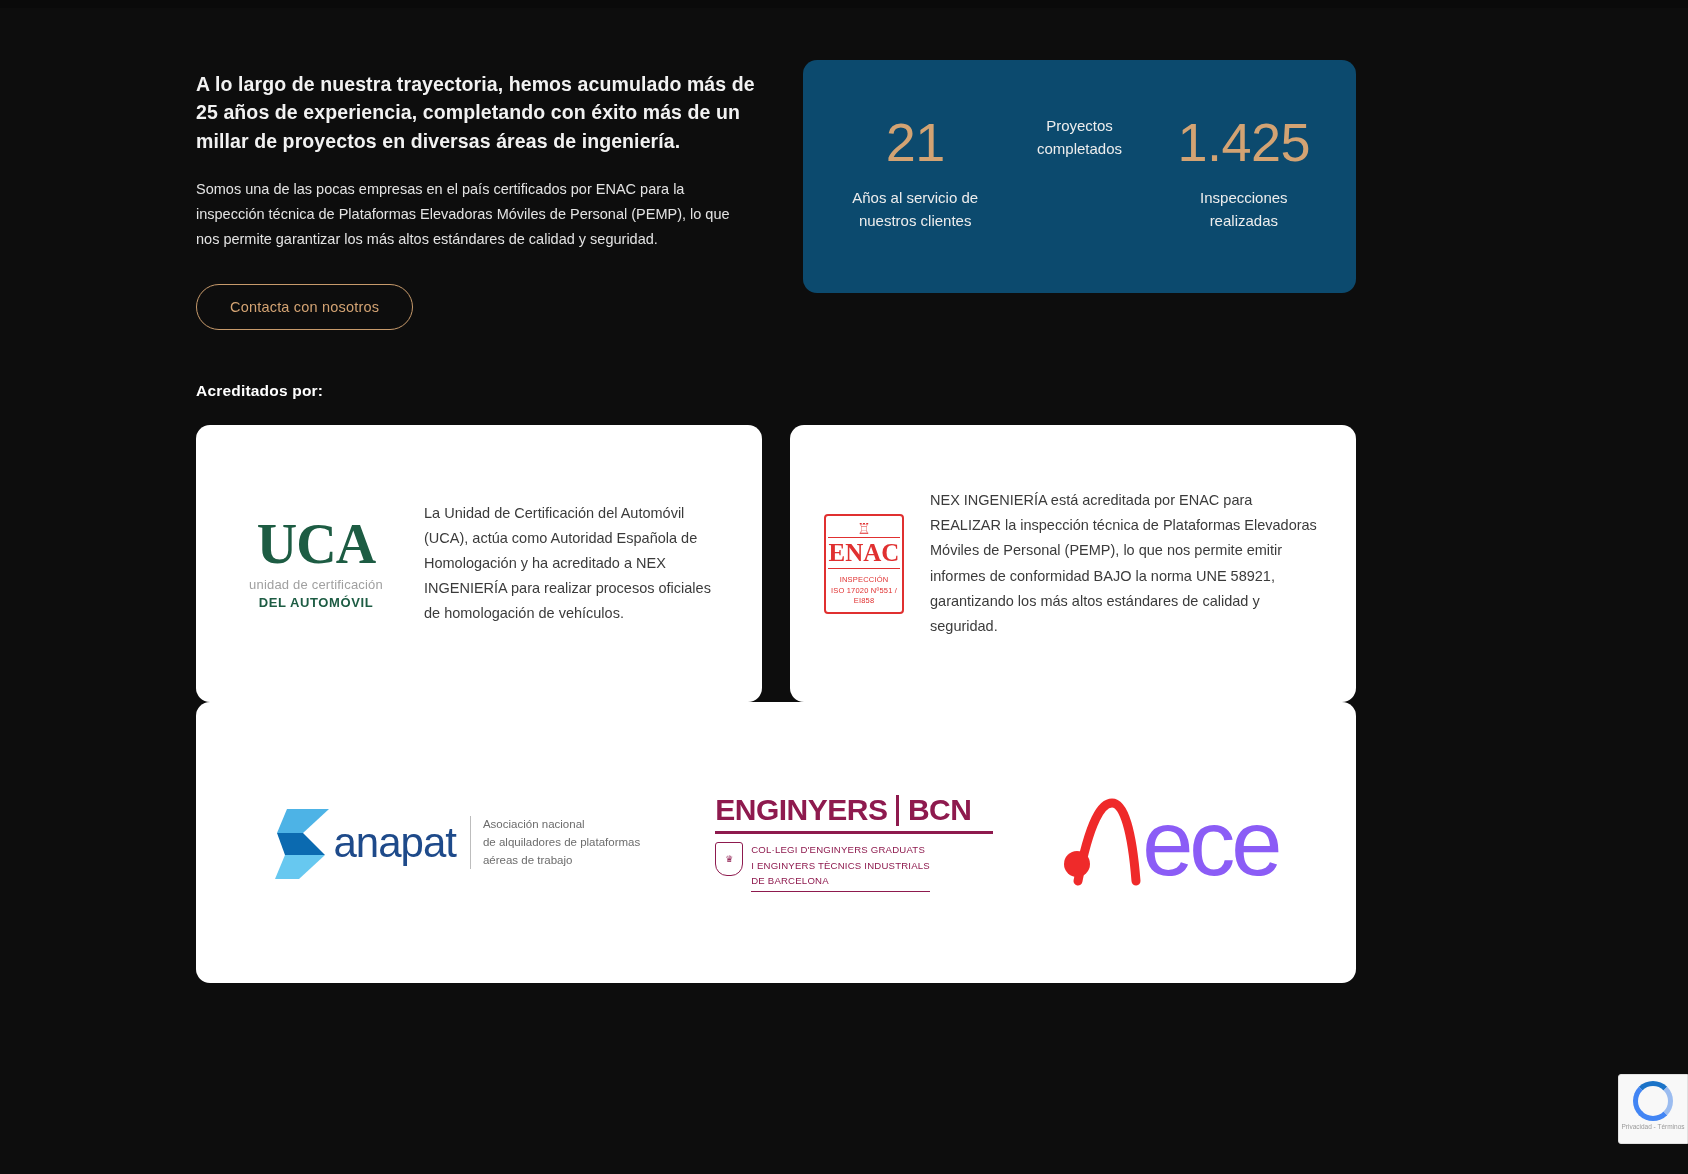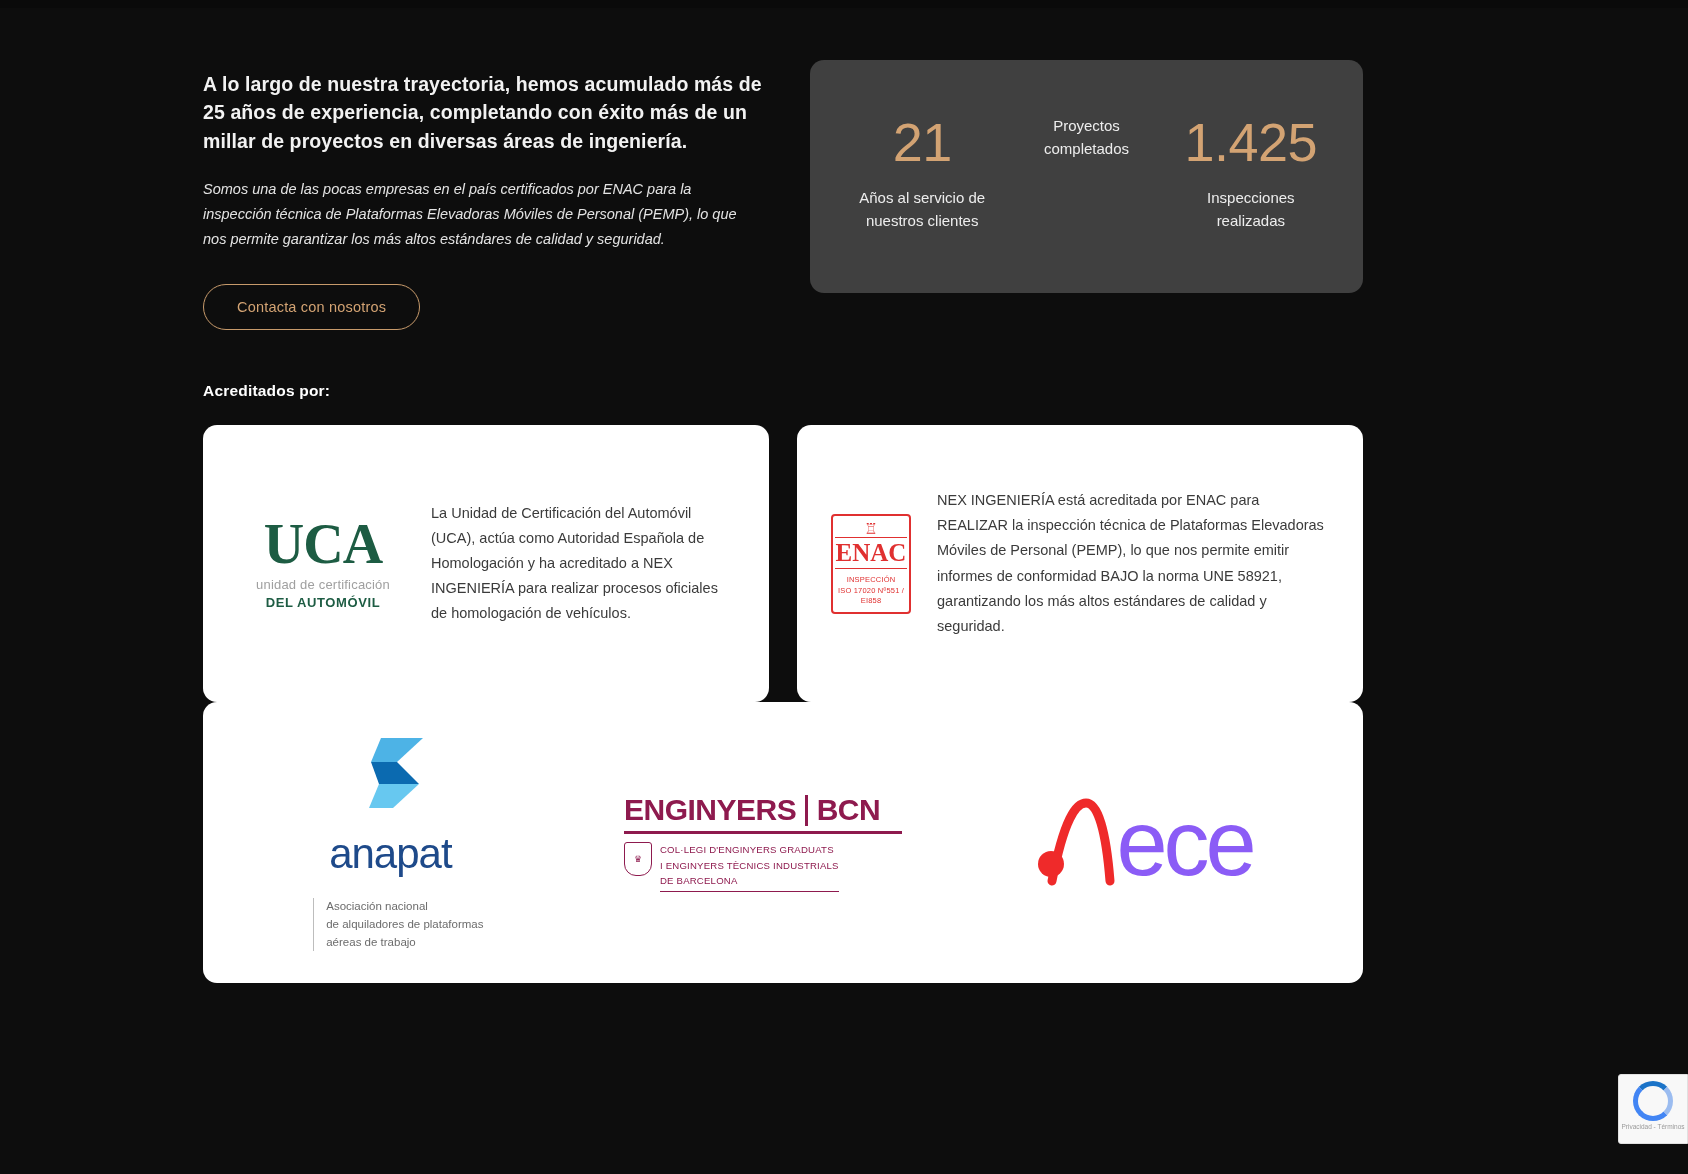--- a/index.html
+++ b/index.html
@@ -14,21 +14,21 @@
     position: relative;
     width: 1688px; height: 1174px;
     background: #0d0d0d;
   }
   .top-strip {
     position: absolute; top: 0; left: 0; width: 1688px; height: 8px;
     background: #0a0a0a;
   }
   .wrap {
     position: absolute;
-    left: 203px; top: 60px;
+    left: 196px; top: 60px;
     width: 1160px;
   }
   
   .hero {
     display: flex;
     gap: 47px;
     align-items: flex-start;
   }
   .hero-left { width: 560px; padding-top: 10px; }
   .hero-left h2 {
@@ -39,40 +39,39 @@
     font-weight: 700;
     letter-spacing: .1px;
   }
   .hero-left p {
     margin: 0 0 32px 0;
     color: #e3e3e3;
     font-size: 14.5px;
     line-height: 1.72;
     font-weight: 400;
     max-width: 556px;
-    font-style: italic;
   }
   .btn-contact {
     display: inline-block;
     border: 1.4px solid #c79a6b;
     color: #d3a373;
     background: transparent;
     border-radius: 30px;
     padding: 15px 33px;
     font-size: 14.5px;
     line-height: 1;
     cursor: pointer;
     letter-spacing: .2px;
     font-family: inherit;
   }
   
   .stats-card {
     width: 553px;
     height: 233px;
-    background: #404040;
+    background: #0c4a6e;
     border-radius: 14px;
     display: flex;
     align-items: flex-start;
     padding: 55px 30px 0 30px;
     gap: 0;
   }
   .stat {
     flex: 1;
     text-align: center;
     color: #e8e8e8;
@@ -193,21 +192,21 @@
     background: #fff;
     border-radius: 14px;
     width: 1160px;
     height: 281px;
     display: flex;
     align-items: center;
     justify-content: space-around;
     padding: 0 40px;
   }
   .anapat {
-    display: flex; align-items: center; gap: 20px; flex-direction: column;
+    display: flex; align-items: center; gap: 14px;
   }
   .anapat .mark { position: relative; width: 62px; height: 76px; }
   .anapat .w {
     font-family: "Liberation Sans", sans-serif;
     font-size: 42px;
     font-weight: 400;
     color: #1e4a8a;
     letter-spacing: -1px;
     margin-left: -16px;
   }

